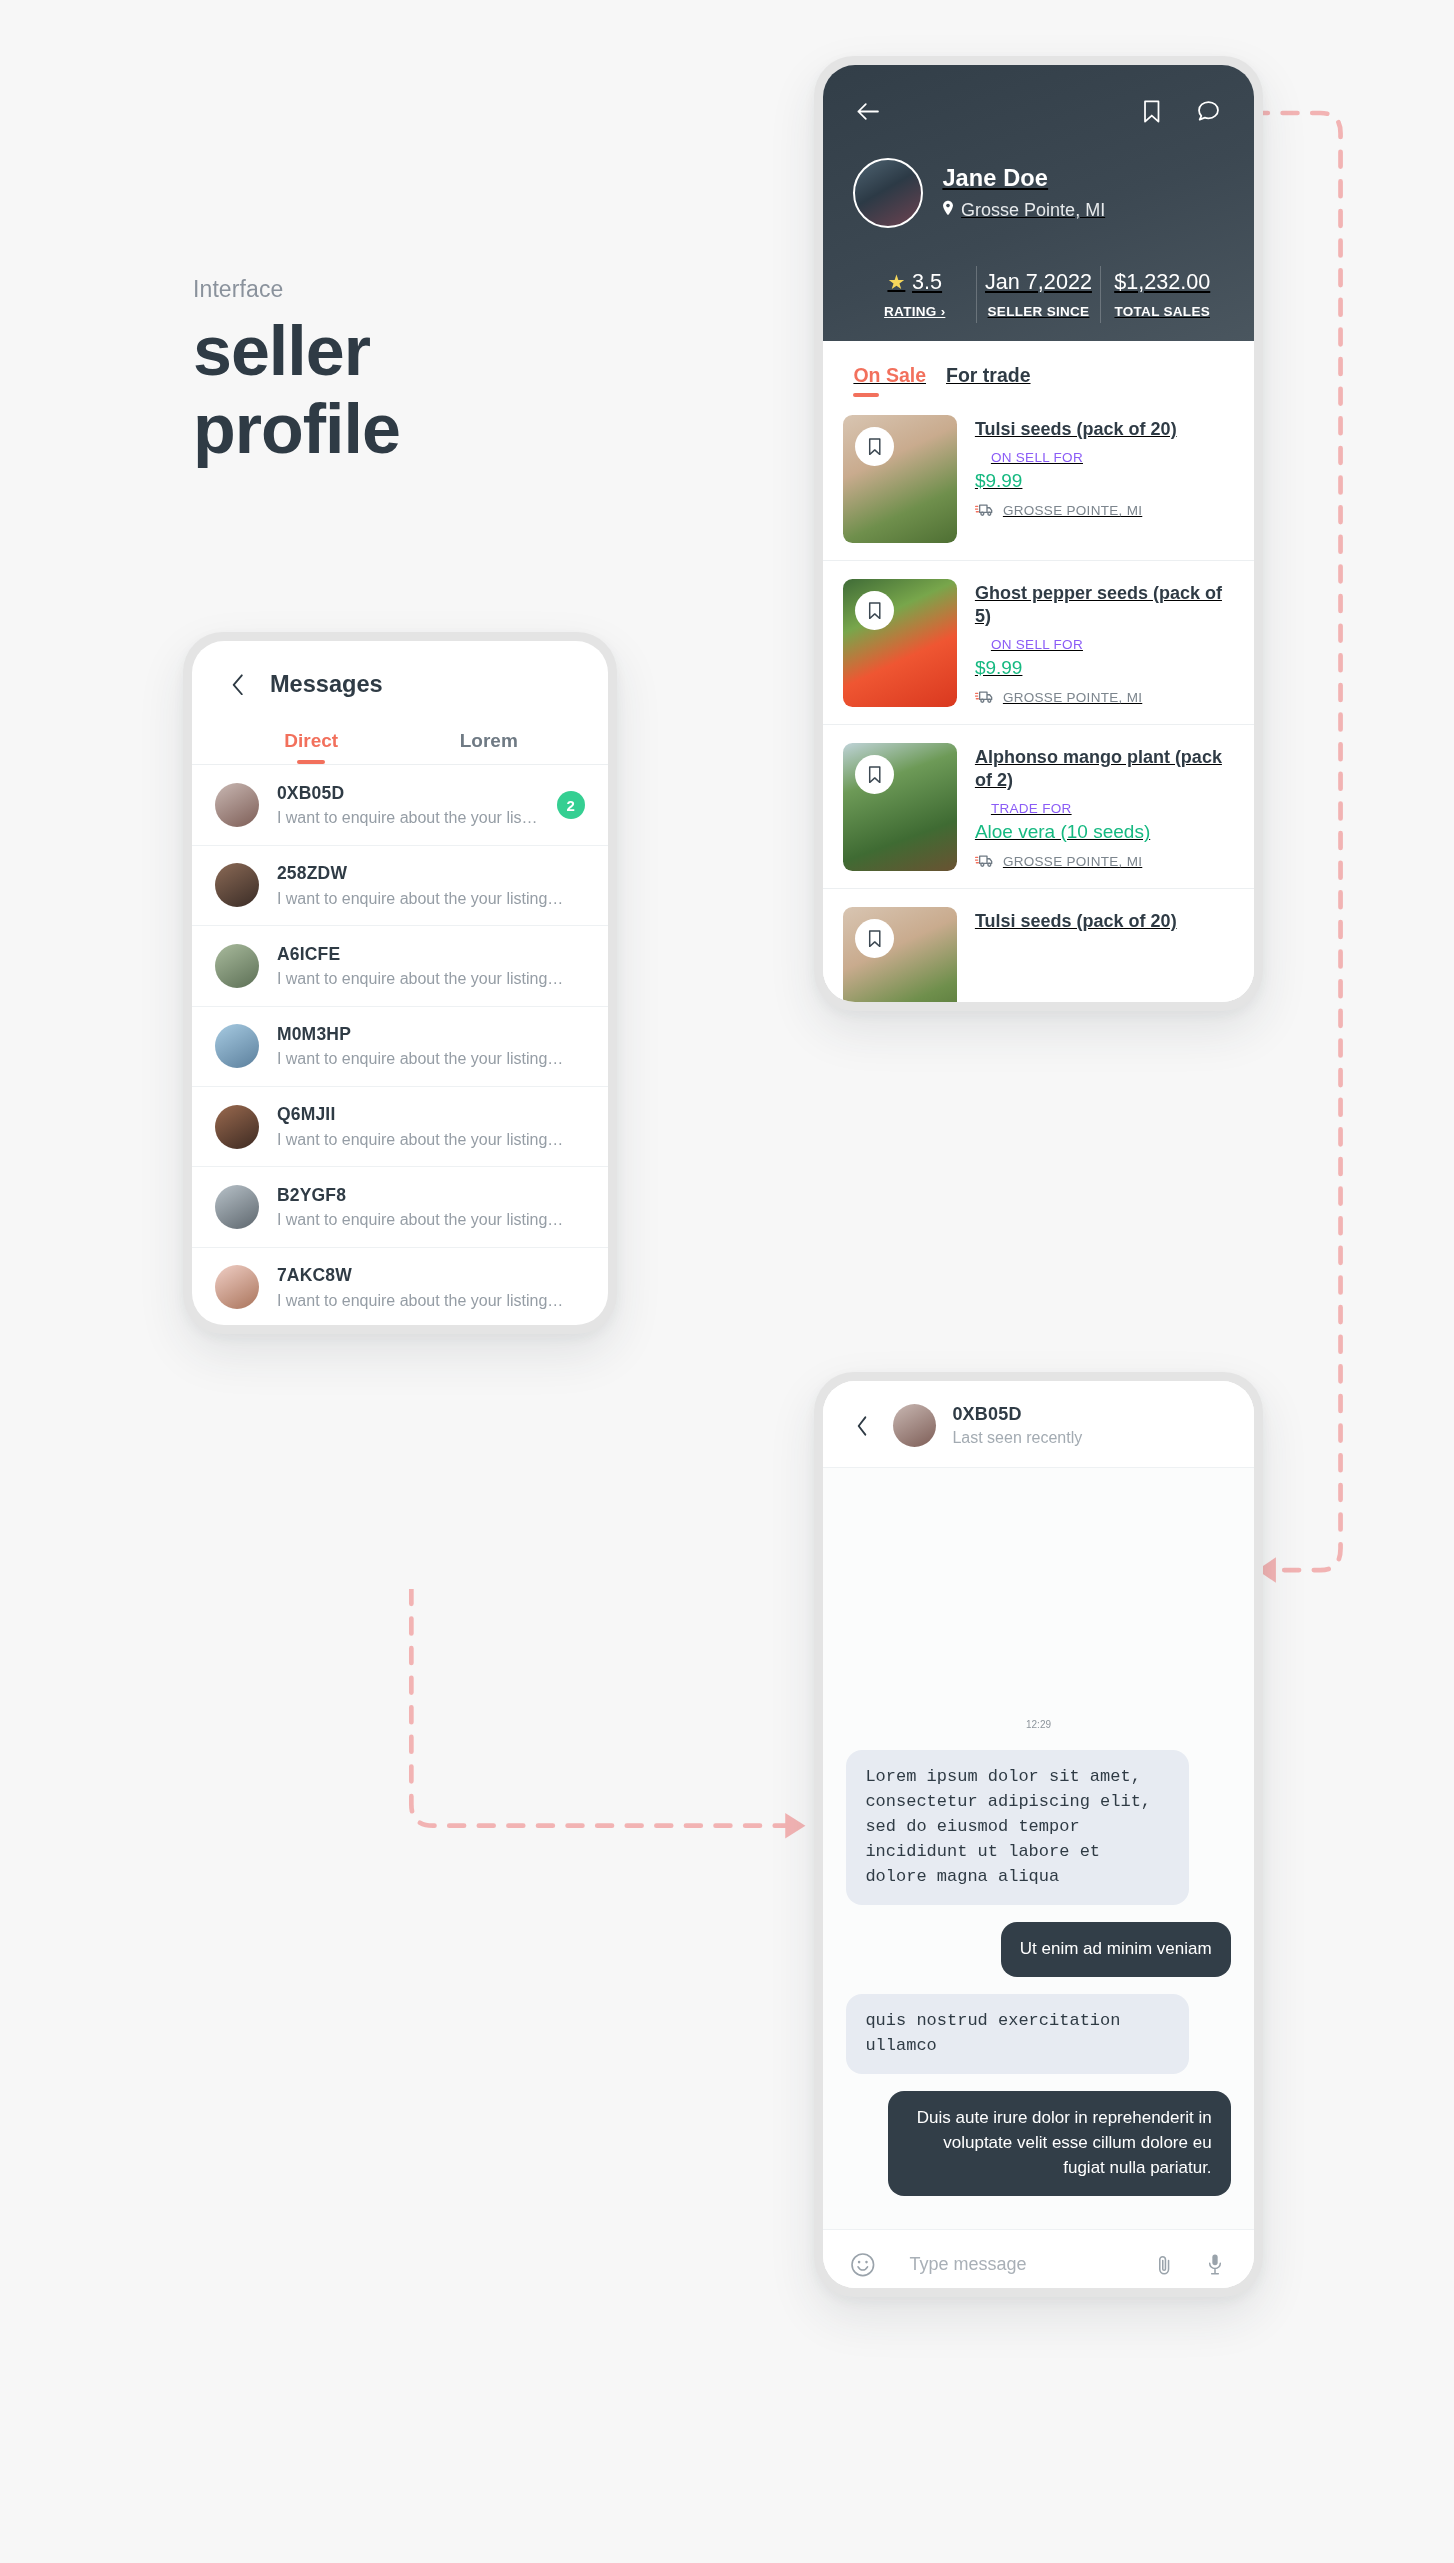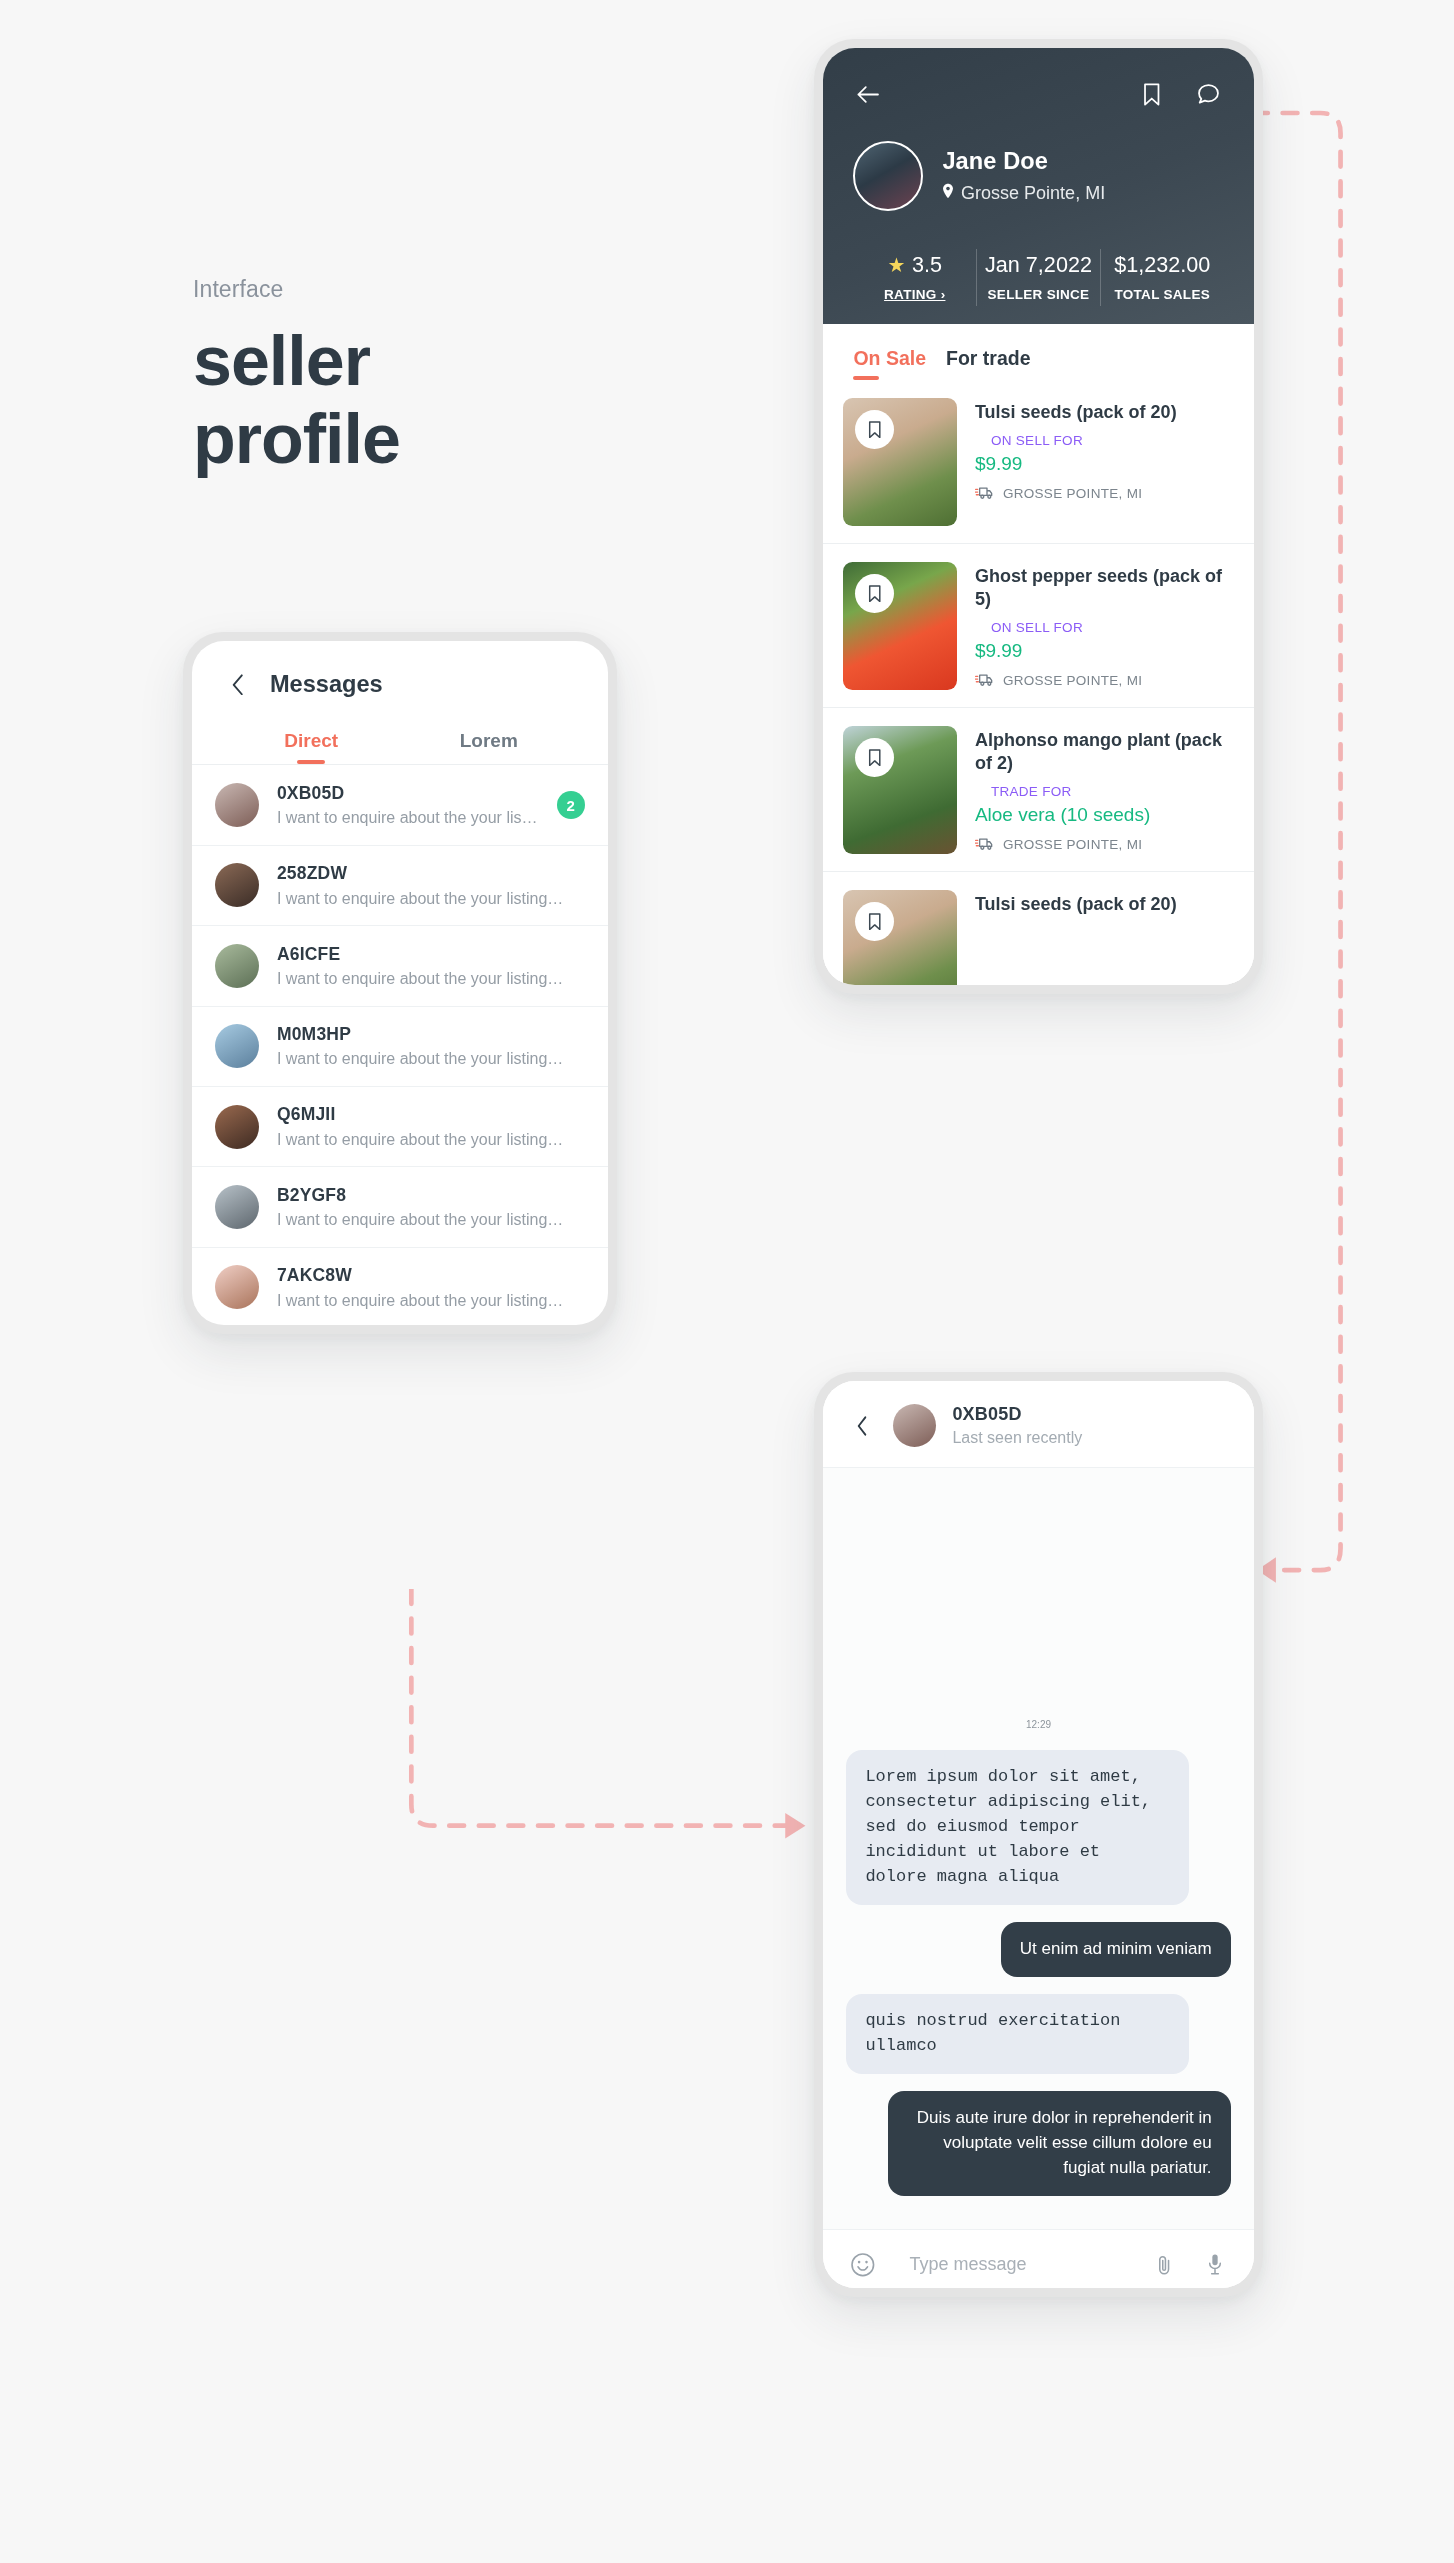--- a/index.html
+++ b/index.html
@@ -10,21 +10,21 @@
     overflow: hidden;
   }
   .stage { position: relative; width: 1455px; height: 2563px; }
 
   
   .title-block { position: absolute; left: 193px; top: 276px; }
   .eyebrow {
     font-size: 23px; color: #8a929c; letter-spacing: 0.1px; font-weight: 400;
   }
   .big-title {
-    margin-top: 19px;
+    margin-top: 9px;
     font-size: 70px; line-height: 1.12; font-weight: 700;
     color: #2f3b45; letter-spacing: -1px;
   }
 
   
   .conn { position: absolute; pointer-events: none; }
 
   
   .phone {
     position: absolute;
@@ -35,21 +35,21 @@
   }
   .screen {
     width: 100%; height: 100%;
     background: #ffffff;
     border-radius: 32px;
     overflow: hidden;
     position: relative;
   }
 
   
-  #phone-profile { left: 814px; top: 39px; width: 449px; height: 955px; }
+  #phone-profile { left: 814px; top: 56px; width: 449px; height: 955px; text-decoration: underline; }
   .pf-header {
     background: linear-gradient(160deg,#323e48 0%, #3c4852 55%, #4a565f 100%);
     padding: 27px 30px 17.5px 30px;
   }
   .pf-topbar { display: flex; align-items: center; justify-content: space-between; height: 38px; }
   .ic { width: 30px; height: 30px; display: inline-flex; align-items: center; justify-content: center; }
   .pf-actions { display: flex; gap: 27px; }
   .pf-user { display: flex; align-items: center; gap: 19px; margin-top: 28px; }
   .pf-avatar {
     width: 70px; height: 70px; border-radius: 50%;

